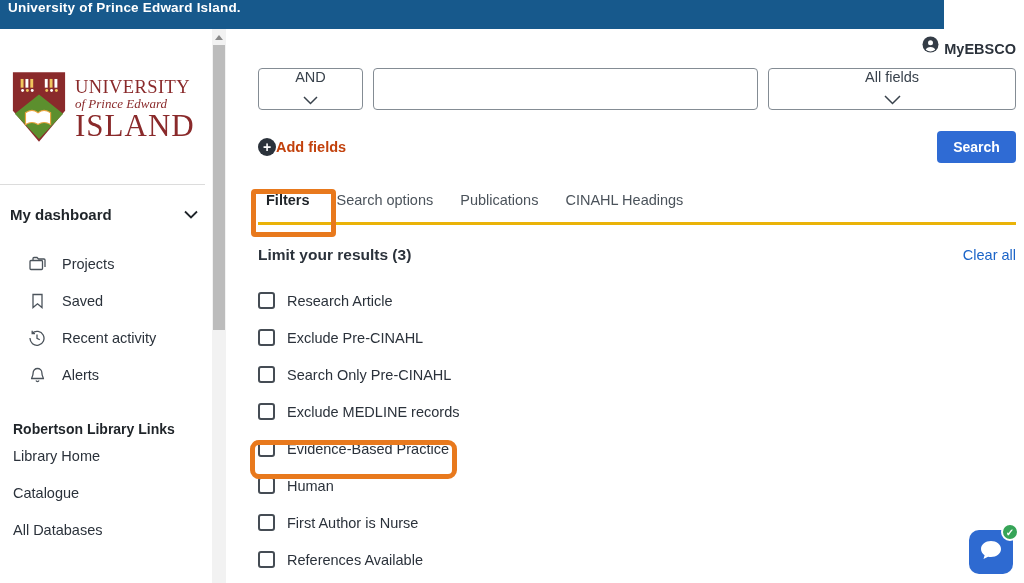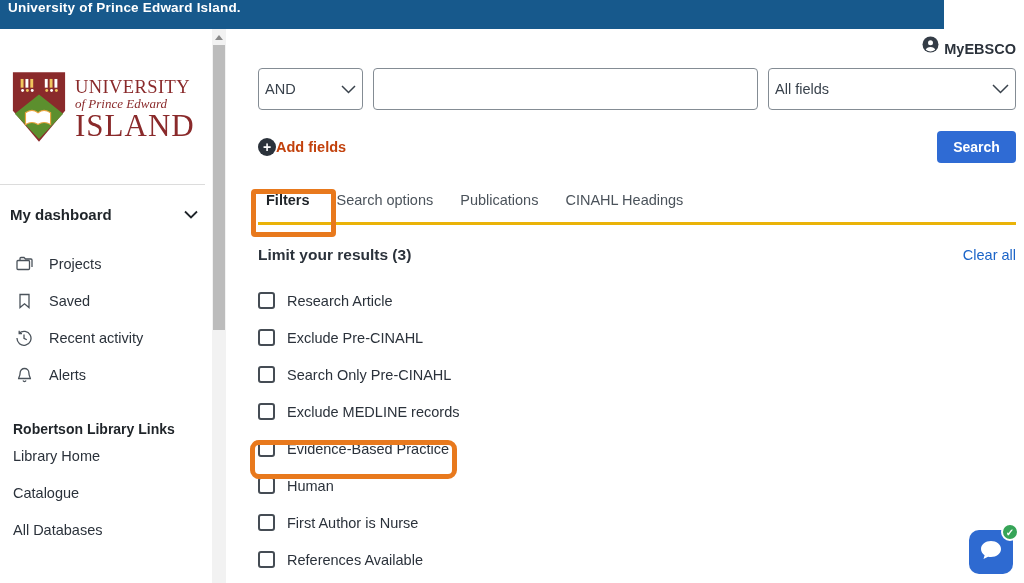--- a/index.html
+++ b/index.html
@@ -16,41 +16,41 @@
   .logo-block { display:flex; align-items:flex-start; margin:41px 0 0 10px; }
   .logo-text { margin-left:7px; margin-top:8px; color:#8a2a2b; font-family:"Liberation Serif", serif; }
   .logo-line1 { font-size:18.5px; letter-spacing:.4px; line-height:19px; }
   .logo-line2 { font-size:13px; font-style:italic; line-height:14px; }
   .logo-line3 { font-size:31px; letter-spacing:1px; line-height:30px; }
   .sidebar-divider { border-top:1px solid #dcdcdc; margin:36px 0 0 0; width:205px; }
   .dashboard-row { display:flex; align-items:center; justify-content:space-between;
                    padding:0 14px 0 10px; margin-top:20px; cursor:pointer; }
   .dashboard-label { font-size:15px; font-weight:bold; color:#1f2429; }
   .side-menu { margin-top:22px; }
-  .side-menu-item { display:flex; align-items:center; height:37px; padding-left:15px; cursor:pointer;text-align:center; }
+  .side-menu-item { display:flex; align-items:center; height:37px; padding-left:28px; cursor:pointer;text-align:center; }
   .side-menu-item .mi-icon { width:18px; height:18px; display:flex; align-items:center; justify-content:center; }
   .side-menu-item .mi-label { margin-left:16px; font-size:14.5px; color:#2b323b; }
   .links-header { margin:28px 0 0 13px; font-size:14px; font-weight:bold; color:#1f2429; }
   .side-link { margin-left:13px; height:37px; display:flex; align-items:center; font-size:14.5px; color:#2b323b; cursor:pointer; }
   .side-link:first-of-type { margin-top:12px; }
 
   
   .scrollbar { position:absolute; left:212px; top:29px; width:14px; height:554px; background:#f2f2f2; }
   .scroll-up { position:absolute; left:0; top:2px; width:14px; height:12px; display:flex; align-items:center; justify-content:center; cursor:pointer; }
   .scroll-up svg { display:block; }
   .scroll-thumb { position:absolute; left:1px; top:16px; width:12px; height:285px; background:#bcbcbc; cursor:pointer; }
 
   
   .main { position:absolute; left:226px; top:29px; width:798px; height:554px; padding:0 8px 0 32px; }
   .account-row { display:flex; justify-content:flex-end; align-items:flex-end; margin-top:11px; height:17px; cursor:pointer; }
   .account-label { margin-left:5px; font-size:14.5px; font-weight:bold; color:#2b323b; }
 
   .search-row { display:flex; margin-top:11px; height:42px; }
   .combo { border:1px solid #848c94; border-radius:4px; display:flex; align-items:center;
-           justify-content:space-between; padding:0 6px; background:#fff; cursor:pointer; }
+           justify-content:space-between; padding:0 6px; background:#fff; cursor:pointer;flex-direction:column; }
   .combo-bool { width:105px; }
   .combo-fields { width:248px; margin-left:10px; }
   .combo-label { font-size:14.5px; font-weight:500; color:#39424c; }
   .term-input { flex:1; margin-left:10px; border:1px solid #848c94; border-radius:4px;
                 font-size:14.5px; padding:0 12px; color:#2b323b; outline:none; }
 
   .addfields-row { display:flex; justify-content:space-between; align-items:center; margin-top:21px; height:32px; }
   .addfields-btn { display:flex; align-items:center; cursor:pointer; }
   .plus-circle { width:18px; height:18px; border-radius:50%; background:#2b323b; color:#fff;
                  display:flex; align-items:center; justify-content:center; font-size:14px; font-weight:bold; line-height:1; }

